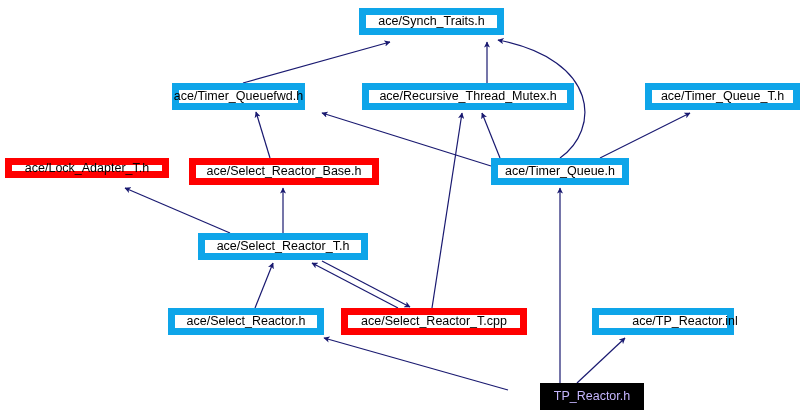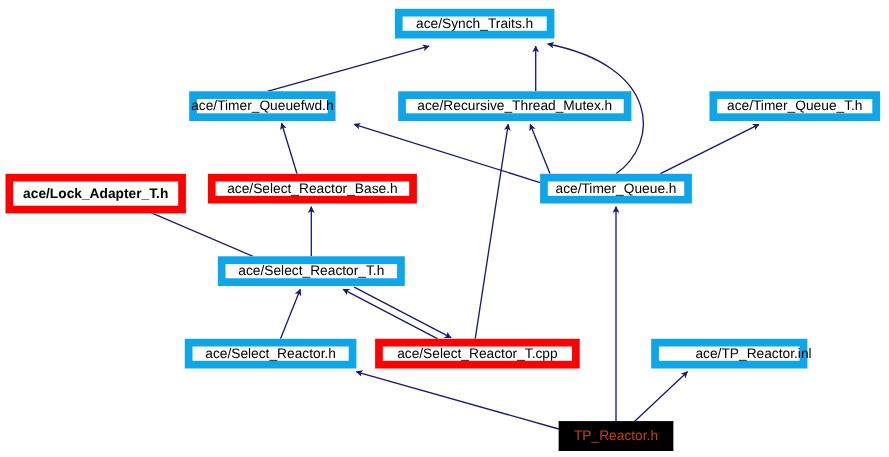--- a/index.html
+++ b/index.html
@@ -37,21 +37,22 @@
     white-space: nowrap;
     letter-spacing: 0px;
     z-index: 3;
   }
   .node.red {
     border-color: #ff0000;
   }
   .node.current {
     background: #000000;
     border-color: #000000;
-    color: #c2410c;
+    color: #c4b5fd;
+    margin-left: 32px;
   }
   .node-label {
     display: block;
     padding: 0 6px;
   }
 </style>
 </head>
 <body>
 
 <div id="canvas">
@@ -88,21 +89,21 @@
       </div>
       <div class="node" style="left: 172px; top: 83px; width: 133px; height: 27px;">
         <span class="node-label">ace/Timer_Queuefwd.h</span>
       </div>
       <div class="node" style="left: 362px; top: 83px; width: 212px; height: 27px;">
         <span class="node-label">ace/Recursive_Thread_Mutex.h</span>
       </div>
       <div class="node" style="left: 645px; top: 83px; width: 155px; height: 27px;">
         <span class="node-label">ace/Timer_Queue_T.h</span>
       </div>
-      <div class="node red" style="left: 5px; top: 158px; width: 164px; height: 36px; font-weight: bold;">
+      <div class="node red" style="left: 5px; top: 158px; width: 164px; height: 20px;">
         <span class="node-label">ace/Lock_Adapter_T.h</span>
       </div>
       <div class="node red" style="left: 189px; top: 158px; width: 190px; height: 27px;">
         <span class="node-label">ace/Select_Reactor_Base.h</span>
       </div>
       <div class="node" style="left: 491px; top: 158px; width: 138px; height: 27px;">
         <span class="node-label">ace/Timer_Queue.h</span>
       </div>
       <div class="node" style="left: 198px; top: 233px; width: 170px; height: 27px;">
         <span class="node-label">ace/Select_Reactor_T.h</span>

